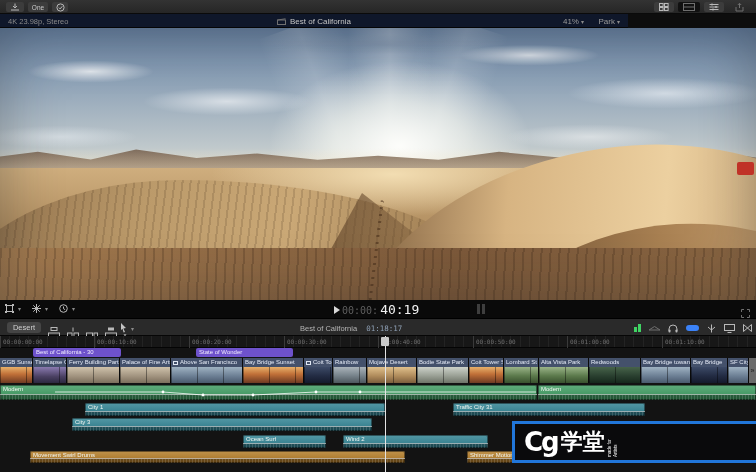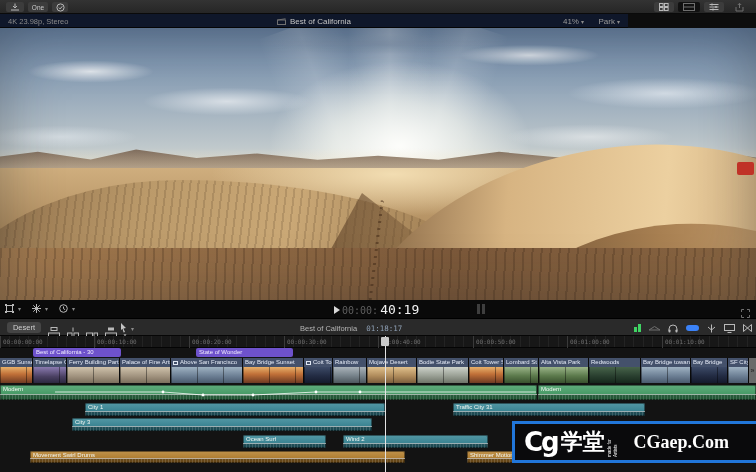--- a/index.html
+++ b/index.html
@@ -519,16 +519,15 @@
       </div>
     </div>
 
   <div id="playhead-line"></div>
   <div id="playhead-handle"></div>
 
   <div id="watermark">
     <span id="wm-logo">Cg</span>
     <span id="wm-cjk">学堂</span>
     <span id="wm-tag">made for Artists</span>
-    <span id="wm-site">CGaep.Com</span>
   </div>
 
 </div>
 
 </body></html>

